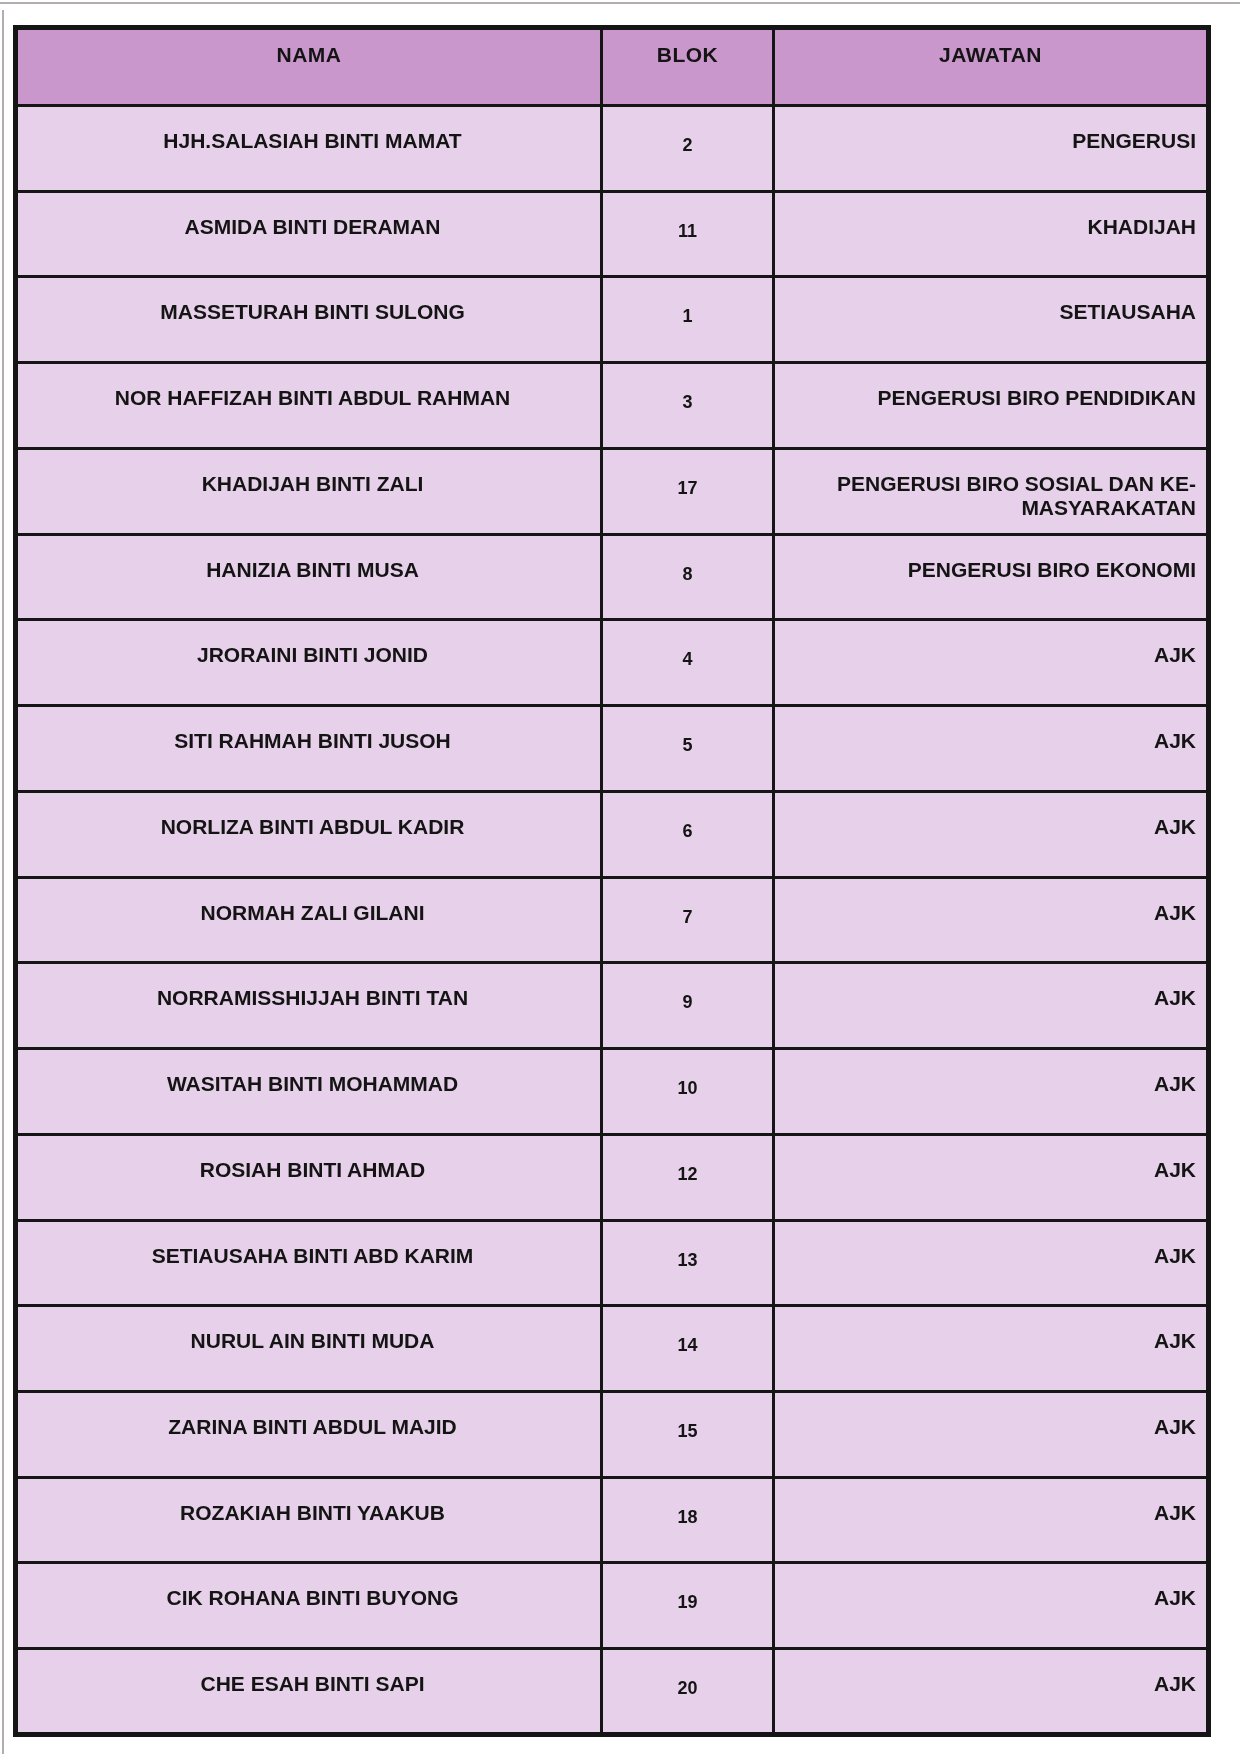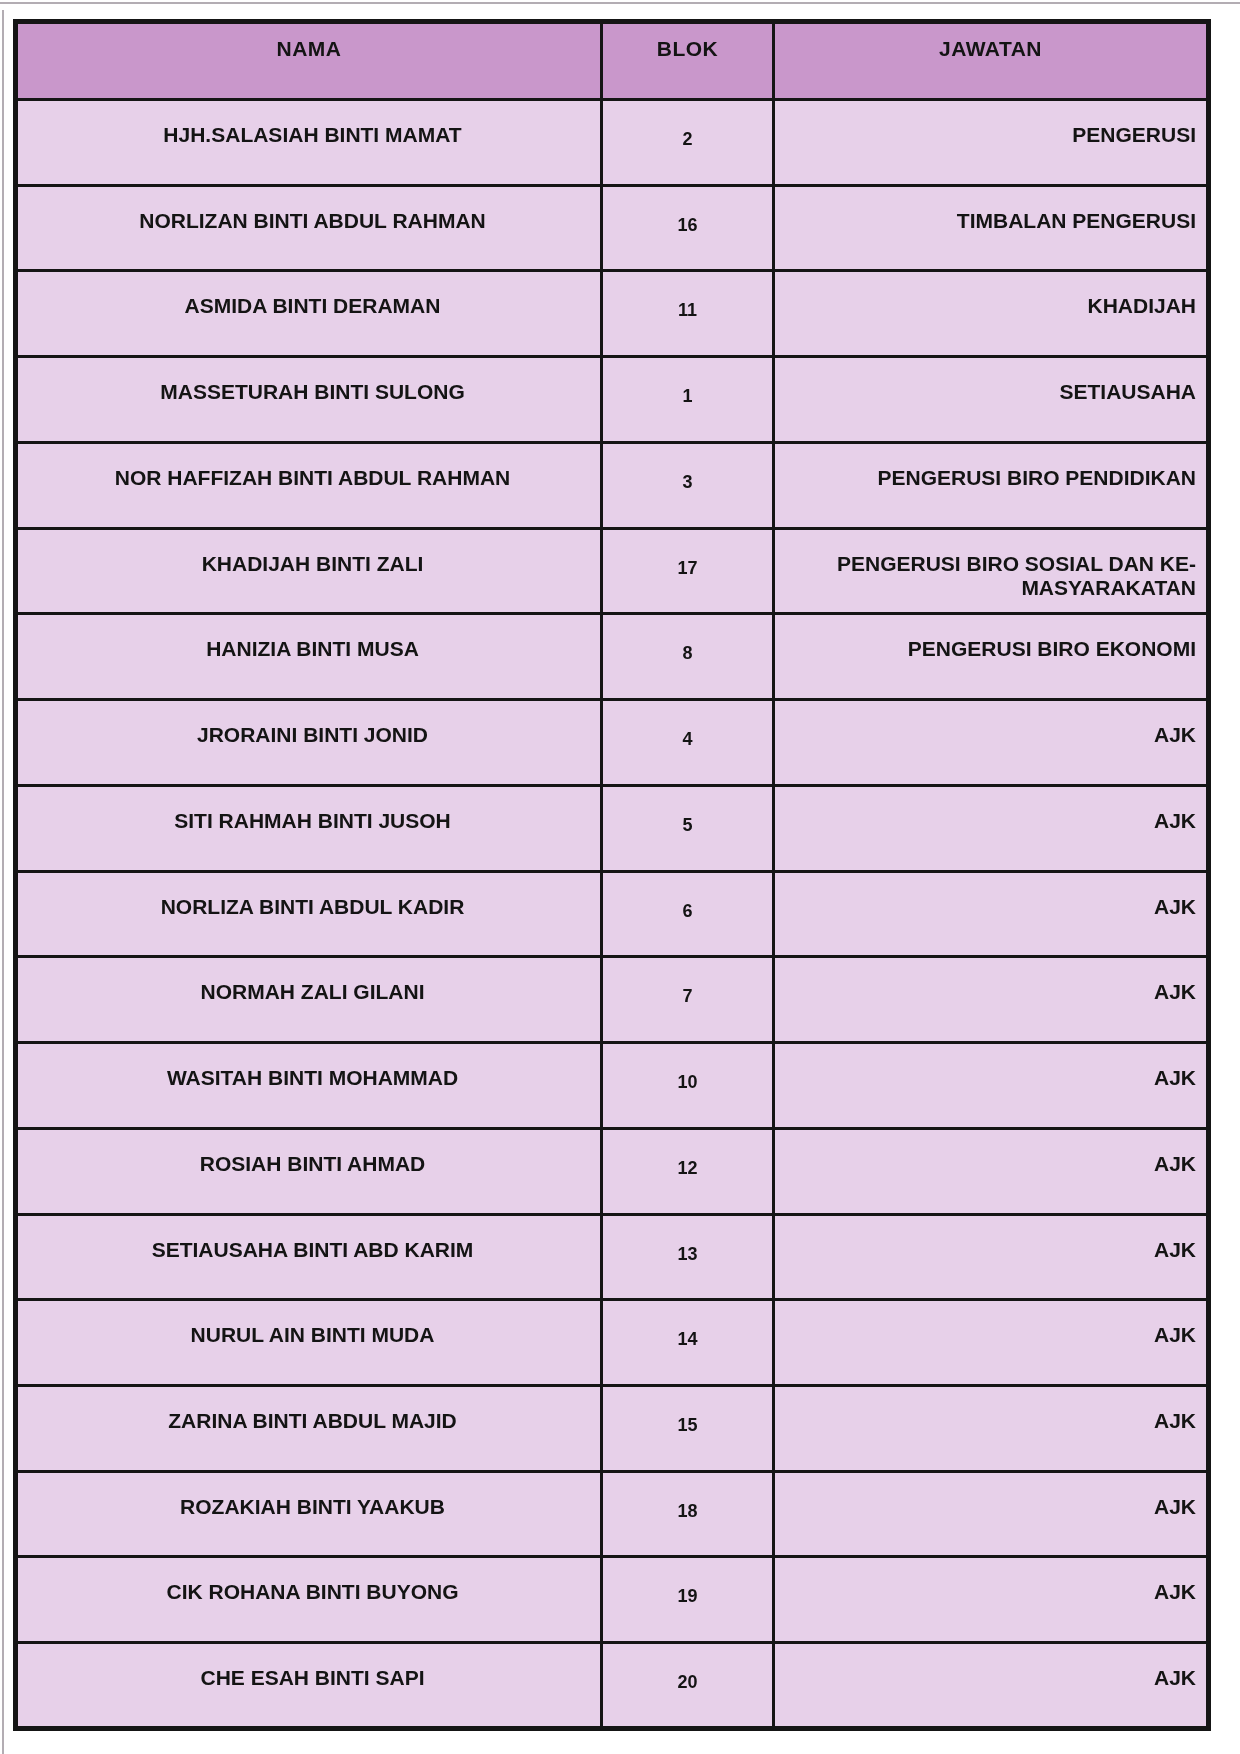--- a/index.html
+++ b/index.html
@@ -22,21 +22,21 @@
   }
   .edge-left {
     position: absolute;
     left: 2px; top: 10px;
     width: 2px; height: 1744px;
     background: var(--page-edge, #b3adb3);
   }
   .table-wrap {
     position: absolute;
     left: 13px;
-    top: 19px;
+    top: 25px;
     width: 1198px;
     height: 1712px;
   }
   table.roster {
     width: 100%;
     height: 100%;
     border-collapse: collapse;
     table-layout: fixed;
     border: 5px solid var(--border, #151515);
   }
@@ -101,25 +101,20 @@
         <th class="jawatan">JAWATAN</th>
       </tr>
     </thead>
     <tbody>
         <tr>
     <td class="nama">HJH.SALASIAH BINTI MAMAT</td>
     <td class="blok">2</td>
     <td class="jawatan">PENGERUSI</td>
   </tr>
         <tr>
-    <td class="nama">NORLIZAN BINTI ABDUL RAHMAN</td>
-    <td class="blok">16</td>
-    <td class="jawatan">TIMBALAN PENGERUSI</td>
-  </tr>
-        <tr>
     <td class="nama">ASMIDA BINTI DERAMAN</td>
     <td class="blok">11</td>
     <td class="jawatan">KHADIJAH</td>
   </tr>
         <tr>
     <td class="nama">MASSETURAH BINTI SULONG</td>
     <td class="blok">1</td>
     <td class="jawatan">SETIAUSAHA</td>
   </tr>
         <tr>
@@ -152,20 +147,25 @@
     <td class="nama">NORLIZA BINTI ABDUL KADIR</td>
     <td class="blok">6</td>
     <td class="jawatan">AJK</td>
   </tr>
         <tr>
     <td class="nama">NORMAH ZALI GILANI</td>
     <td class="blok">7</td>
     <td class="jawatan">AJK</td>
   </tr>
         <tr>
+    <td class="nama">NORRAMISSHIJJAH BINTI TAN</td>
+    <td class="blok">9</td>
+    <td class="jawatan">AJK</td>
+  </tr>
+        <tr>
     <td class="nama">WASITAH BINTI MOHAMMAD</td>
     <td class="blok">10</td>
     <td class="jawatan">AJK</td>
   </tr>
         <tr>
     <td class="nama">ROSIAH BINTI AHMAD</td>
     <td class="blok">12</td>
     <td class="jawatan">AJK</td>
   </tr>
         <tr>

